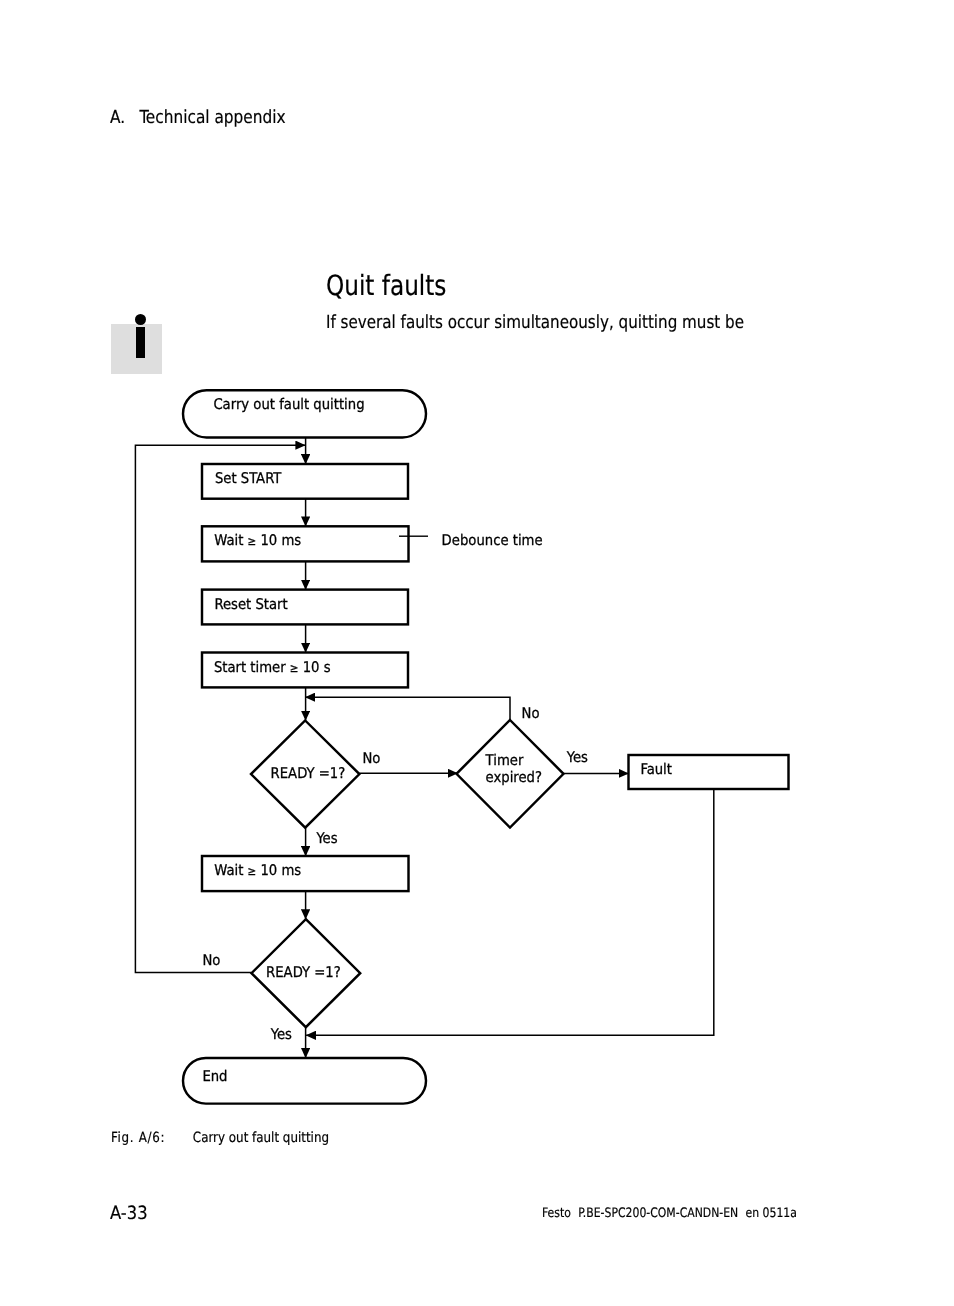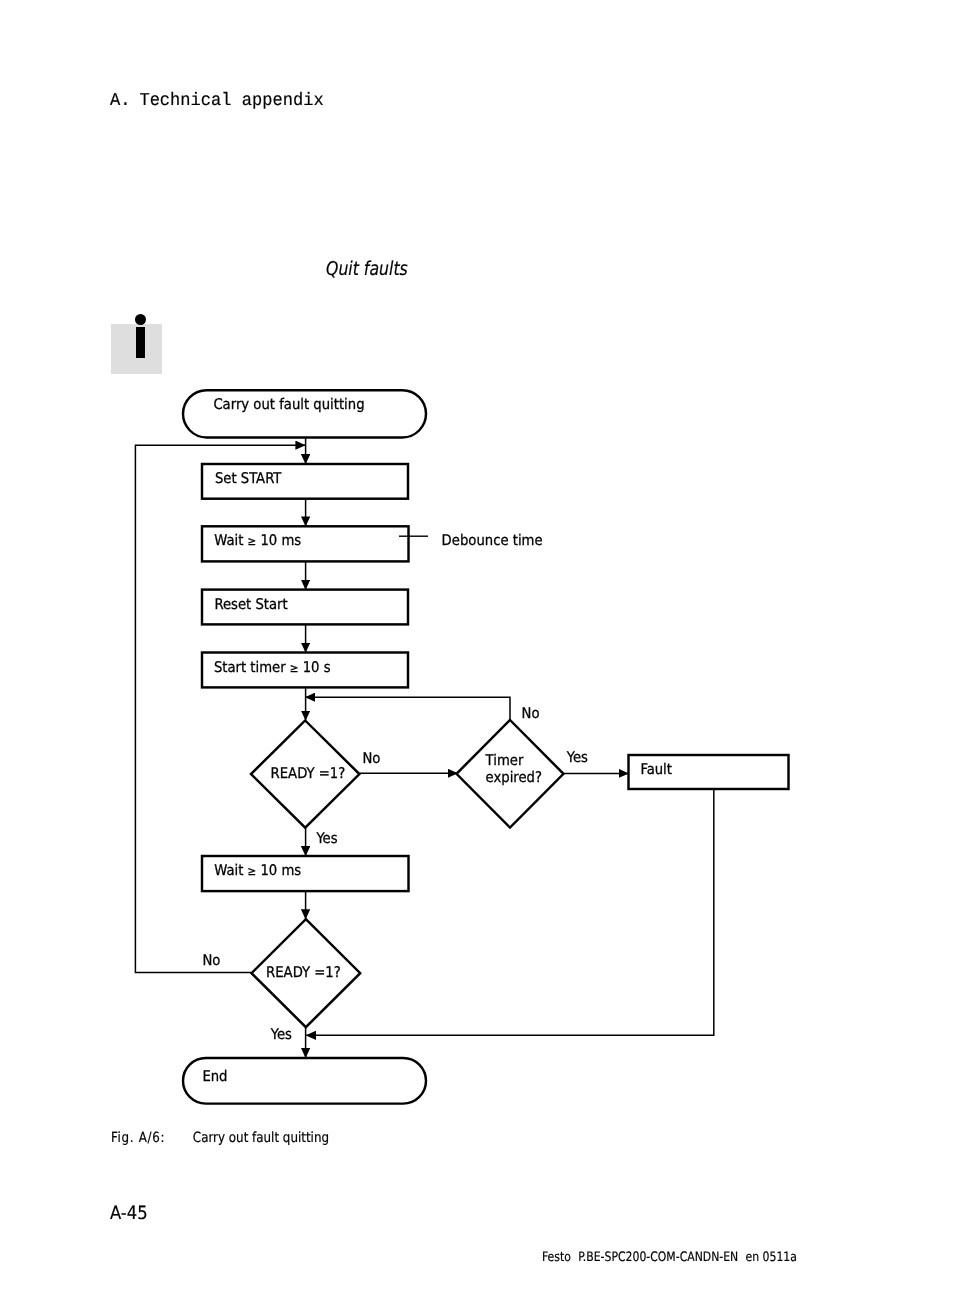--- a/index.html
+++ b/index.html
@@ -12,59 +12,60 @@
     position: relative;
     overflow: hidden;
     text-rendering: geometricPrecision;
   }
   .abs { position: absolute; }
   
   #section-head, #heading, #body-text, #fig-caption, #page-num, #footer-text, #flow-labels {
     will-change: transform; }
   .sq  { -webkit-text-stroke: 0.18px currentColor; display:inline-block; transform: scaleX(0.9262); transform-origin: left top; white-space: nowrap; }
 
-  #section-head { left: 110px; top: 92px; font-size: 18px; line-height: 18px; font-family: Liberation Mono, monospace; }
+  #section-head { left: 110px; top: 109px; font-size: 18px; line-height: 18px; }
   #section-head .sq { transform: scaleX(0.948); }
   #section-head .lbl { display:inline-block; width: 31px; }
 
-  #heading { left: 326px; top: 259px; font-size: 19px; line-height: 21.6px; font-style: italic; }
+  #heading { left: 326px; top: 275px; font-size: 28px; line-height: 21.6px; }
   #heading .sq { transform: scaleX(0.92); }
 
   #body-text { left: 325.5px; top: 311.6px; font-size: 18px; line-height: 22px; }
   #body-text .sq { transform: scaleX(0.9352); }
 
   #info-icon { left: 111px; top: 323.7px; width: 51px; height: 50.8px; background: #dedede; }
   #info-icon .dot  { position:absolute; left: 24px; top: -10px; width: 11px; height: 11px;
                      border-radius: 50%; background: #000; }
   #info-icon .stem { position:absolute; left: 24.9px; top: 3.2px; width: 9.2px; height: 30.9px; background: #000; }
 
   #fig-caption { left: 111px; top: 1129.0px; font-size: 14px; line-height: 18px; }
   #fig-caption .sq { transform: scaleX(0.945); }
   #fig-caption .lbl { display:inline-block; width: 86.6px; letter-spacing: 0.72px; }
 
   #page-num { left: 110px; top: 1205.2px; font-size: 18.4px; line-height: 18.4px; }
   #page-num .sq { transform: scaleX(0.99); }
 
-  #footer-text { left: 542px; top: 1207px; font-size: 13px; line-height: 13px; margin-top: 44px; }
+  #footer-text { left: 542px; top: 1207px; font-size: 13px; line-height: 13px; }
   #footer-text .sq { transform: scaleX(0.929); }
   #footer-text .fp { display:inline-block; }
   #footer-text .fp + .fp { margin-left: 7.9px; }
 
   #flow { position:absolute; left:0; top:0; }
   .fc-txt { font-family:"DejaVu Sans Condensed","DejaVu Sans",sans-serif; font-size:14.7px; fill:#000;
             stroke:#000; stroke-width:0.28px; paint-order:stroke fill; }
 </style>
 </head>
 <body>
 
 <div class="abs" id="section-head"><span class="sq"><span class="lbl">A.</span><span>Technical appendix</span></span></div>
 
 <div class="abs" id="heading"><span class="sq">Quit faults</span></div>
 
 <div class="abs" id="body-text">
+  <div><span class="sq">If several faults occur simultaneously, quitting must be</span></div>
 </div>
 
 <div class="abs" id="info-icon">
   <div class="dot"></div>
   <div class="stem"></div>
 </div>
 
 <svg id="flow" width="954" height="1306" viewBox="0 0 954 1306">
   <defs>
     <marker id="ah" viewBox="0 0 10.2 9.3" refX="9.9" refY="4.65" markerWidth="10.2" markerHeight="9.3" orient="auto-start-reverse" markerUnits="userSpaceOnUse">
@@ -119,14 +120,14 @@
       <text x="566.8" y="761.8" class="fc-txt" text-anchor="start">Yes</text>
       <text x="316.4" y="842.8" class="fc-txt" text-anchor="start">Yes</text>
       <text x="202.4" y="964.9" class="fc-txt" text-anchor="start">No</text>
       <text x="270.8" y="1039" class="fc-txt" text-anchor="start">Yes</text>
       <text x="441.6" y="544.9" class="fc-txt">Debounce time</text>
     </g>
 </svg>
 
 <div class="abs" id="fig-caption"><span class="sq"><span class="lbl">Fig. A/6:</span><span>Carry out fault quitting</span></span></div>
 
-<div class="abs" id="page-num"><span class="sq">A-45</span></div>
+<div class="abs" id="page-num"><span class="sq">A-33</span></div>
 <div class="abs" id="footer-text"><span class="sq"><span class="fp">Festo</span><span class="fp">P.BE-SPC200-COM-CANDN-EN</span><span class="fp">en 0511a</span></span></div>
 
 </body></html>

